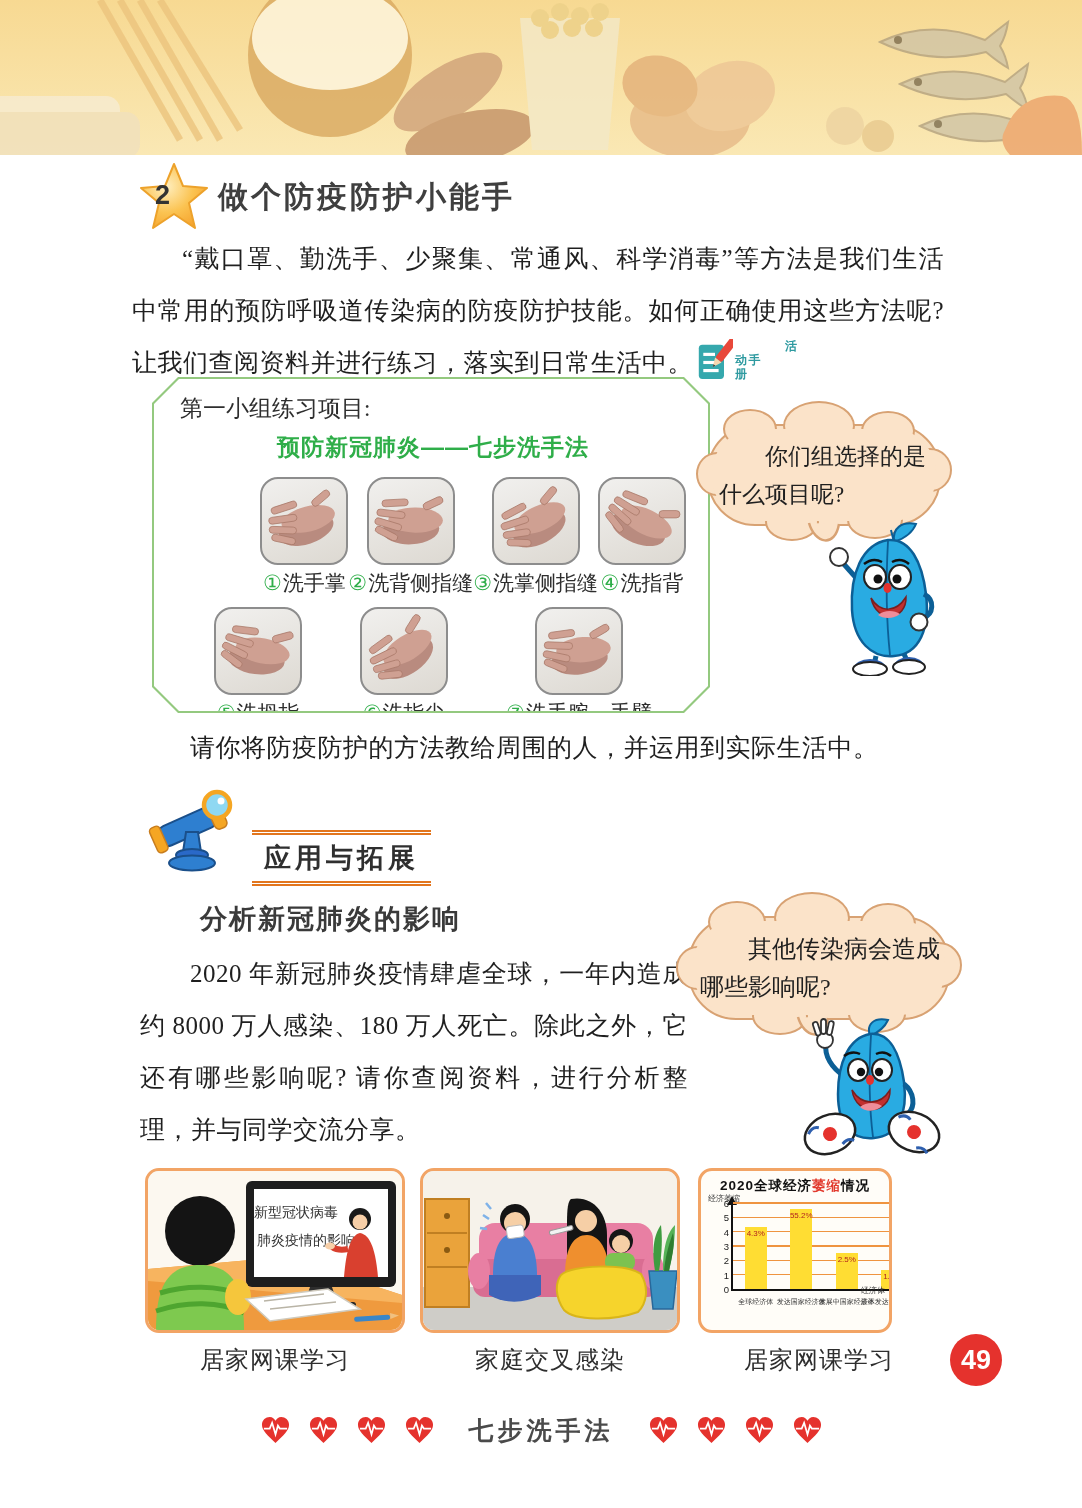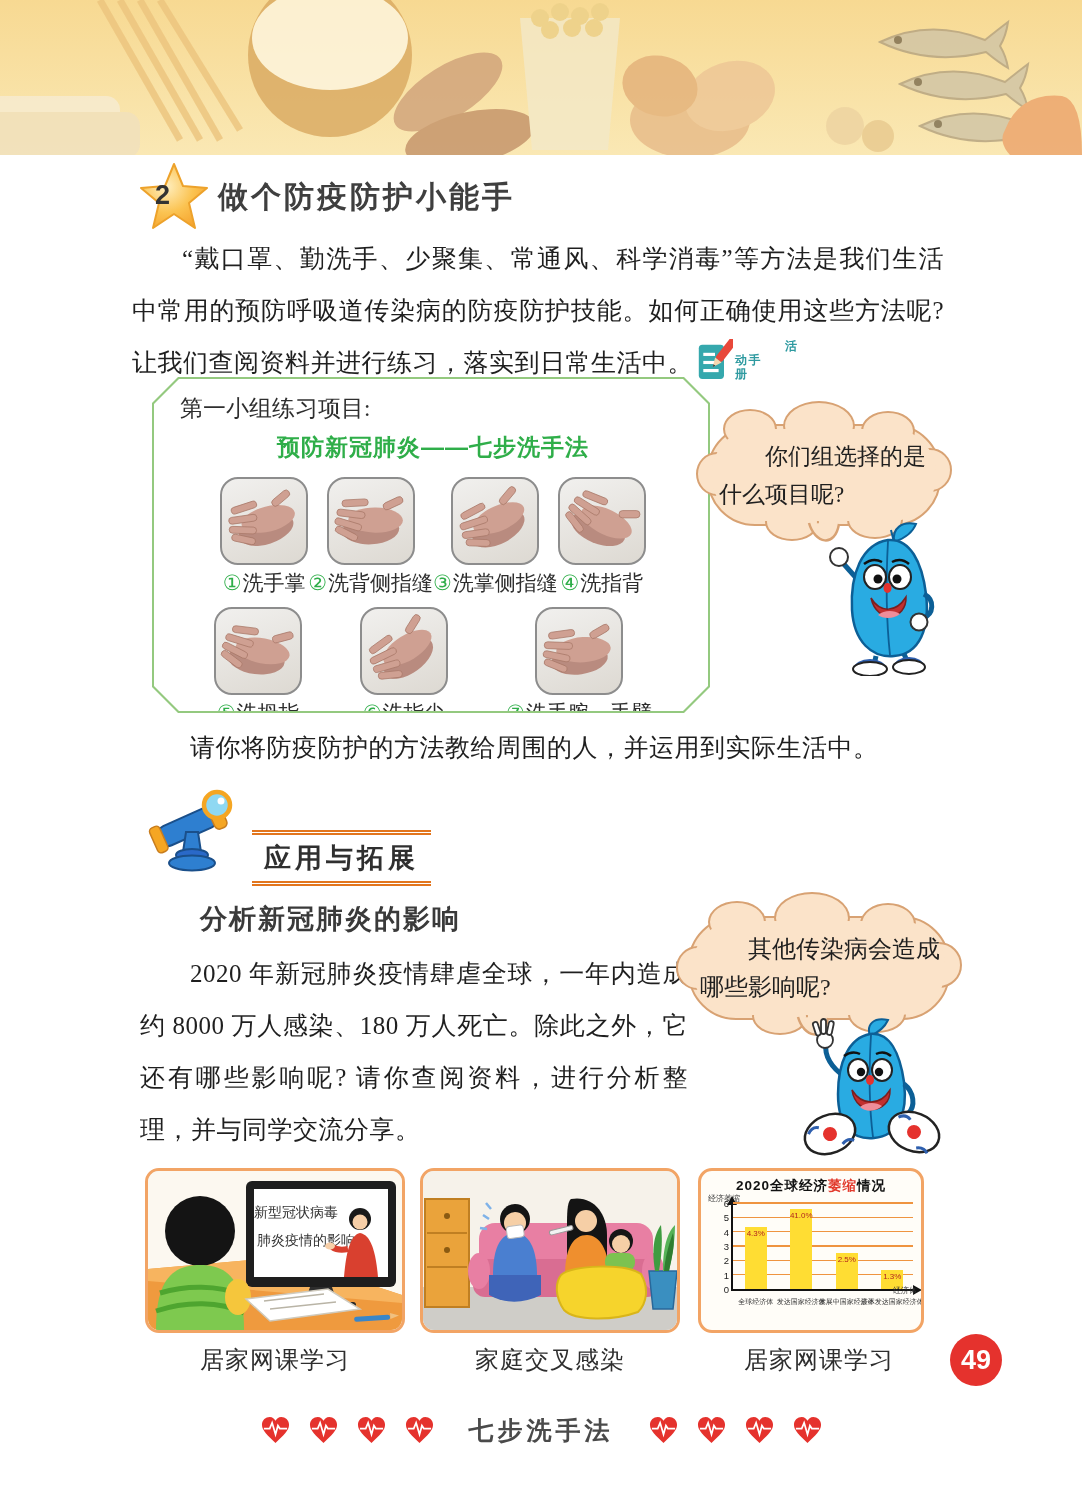--- a/index.html
+++ b/index.html
@@ -27,21 +27,21 @@
 
   
   .practice-box { position:absolute; left:152px; top:377px; width:558px; height:336px;
     background:#94c97f;
     clip-path:polygon(26px 0, calc(100% - 26px) 0, 100% 26px, 100% calc(100% - 26px), calc(100% - 26px) 100%, 26px 100%, 0 calc(100% - 26px), 0 26px); }
   .pb-inner { position:absolute; inset:2px; background:#fff;
     clip-path:polygon(25px 0, calc(100% - 25px) 0, 100% 25px, 100% calc(100% - 25px), calc(100% - 25px) 100%, 25px 100%, 0 calc(100% - 25px), 0 25px);
     padding:14px 22px 0 26px; }
   .pb-heading { font-size:23px; color:#2e2e2e; }
   .pb-subtitle { font-family:"Liberation Sans",sans-serif; text-align:center; font-size:23px; font-weight:bold; color:#2fae49; margin-top:8px; letter-spacing:1px; }
-  .steps-row { display:flex; justify-content:center; margin-top:14px; }
+  .steps-row { display:flex; justify-content:flex-end; margin-top:14px; }
   .steps-row.row2 { justify-content:center; gap:58px; margin-top:10px; }
   .step { display:flex; flex-direction:column; align-items:center; }
   .thumb { width:88px; height:88px; border:2px solid #8d8d8d; border-radius:18px; background:linear-gradient(160deg,#f1f0ee 0%,#ddd9d2 100%); overflow:hidden; }
   .thumb svg { display:block; }
   .step-cap { margin-top:4px; font-size:21px; color:#2e2e2e; white-space:nowrap; }
   .step-cap .num { color:#2fae49; margin-right:1px; }
 
   
   .bubble { position:absolute; }
   .bubble .core, .bubble .bump { background:#fbe3c9; border:2.5px solid #d8a273; }
@@ -62,21 +62,21 @@
   
   .telescope { position:absolute; left:142px; top:780px; width:100px; height:95px; }
   .ext-label { position:absolute; left:252px; top:830px; font-family:"Liberation Sans",sans-serif; font-size:27px; font-weight:bold; color:#2f2f2f; letter-spacing:4px; padding:5px 12px; border-top:5px double #e2751d; border-bottom:5px double #e2751d; }
   .sub-heading { position:absolute; left:200px; top:901px; font-family:"Liberation Sans",sans-serif; font-size:27px; font-weight:bold; color:#3a3a3a; letter-spacing:2px; }
 
   
   .card { position:absolute; top:1168px; height:165px; border:3px solid #f2a465; border-radius:14px; background:#e5e5e5; overflow:hidden; }
   .card svg { display:block; }
   .card1 { left:145px; width:260px; }
   .card2 { left:420px; width:260px; }
-  .card3 { left:698px; width:226px; background:#fffdf8; }
+  .card3 { left:698px; width:194px; background:#fffdf8; }
   .caption { position:absolute; top:1344px; font-size:24px; color:#2e2e2e; text-align:center; letter-spacing:1px; }
   .cap1 { left:145px; width:260px; }
   .cap2 { left:420px; width:260px; }
   .cap3 { left:698px; width:242px; }
 
   
   .chart { position:absolute; inset:2px; font-family:"Liberation Sans",sans-serif; }
   .chart-title { position:absolute; top:4px; left:0; right:0; text-align:center; font-size:13.5px; font-weight:bold; color:#111; letter-spacing:1px; }
   .chart-title .red { color:#e23b2e; }
   .chart-ylabel { position:absolute; left:5px; top:20px; font-size:8px; color:#333; }
@@ -535,21 +535,21 @@
           <span class="ytick" style="left: -24px; bottom: 51.3333px;">4</span>
           <div class="gline" style="bottom: 70.9167px;"></div>
           <span class="ytick" style="left: -24px; bottom: 65.6667px;">5</span>
           <div class="gline" style="bottom: 85.25px;"></div>
           <span class="ytick" style="left: -24px; bottom: 80px;">6</span>
           <div class="bar" style="left: 11.75px; height: 61.6333px;">
             <span class="val">4.3%</span>
           </div>
           <span class="xcat" style="left: 22.75px; top: 92px;">全球经济体</span>
           <div class="bar" style="left: 57.25px; height: 80.2667px;">
-            <span class="val">41.0%</span>
+            <span class="val">55.2%</span>
           </div>
           <span class="xcat" style="left: 68.25px; top: 92px;">发达国家经济体</span>
           <div class="bar" style="left: 102.75px; height: 35.8333px;">
             <span class="val">2.5%</span>
           </div>
           <span class="xcat" style="left: 113.75px; top: 92px;">发展中国家经济体</span>
           <div class="bar" style="left: 148.25px; height: 18.6333px;">
             <span class="val">1.3%</span>
           </div>
           <span class="xcat" style="left: 159.25px; top: 92px;">最不发达国家经济体</span>

